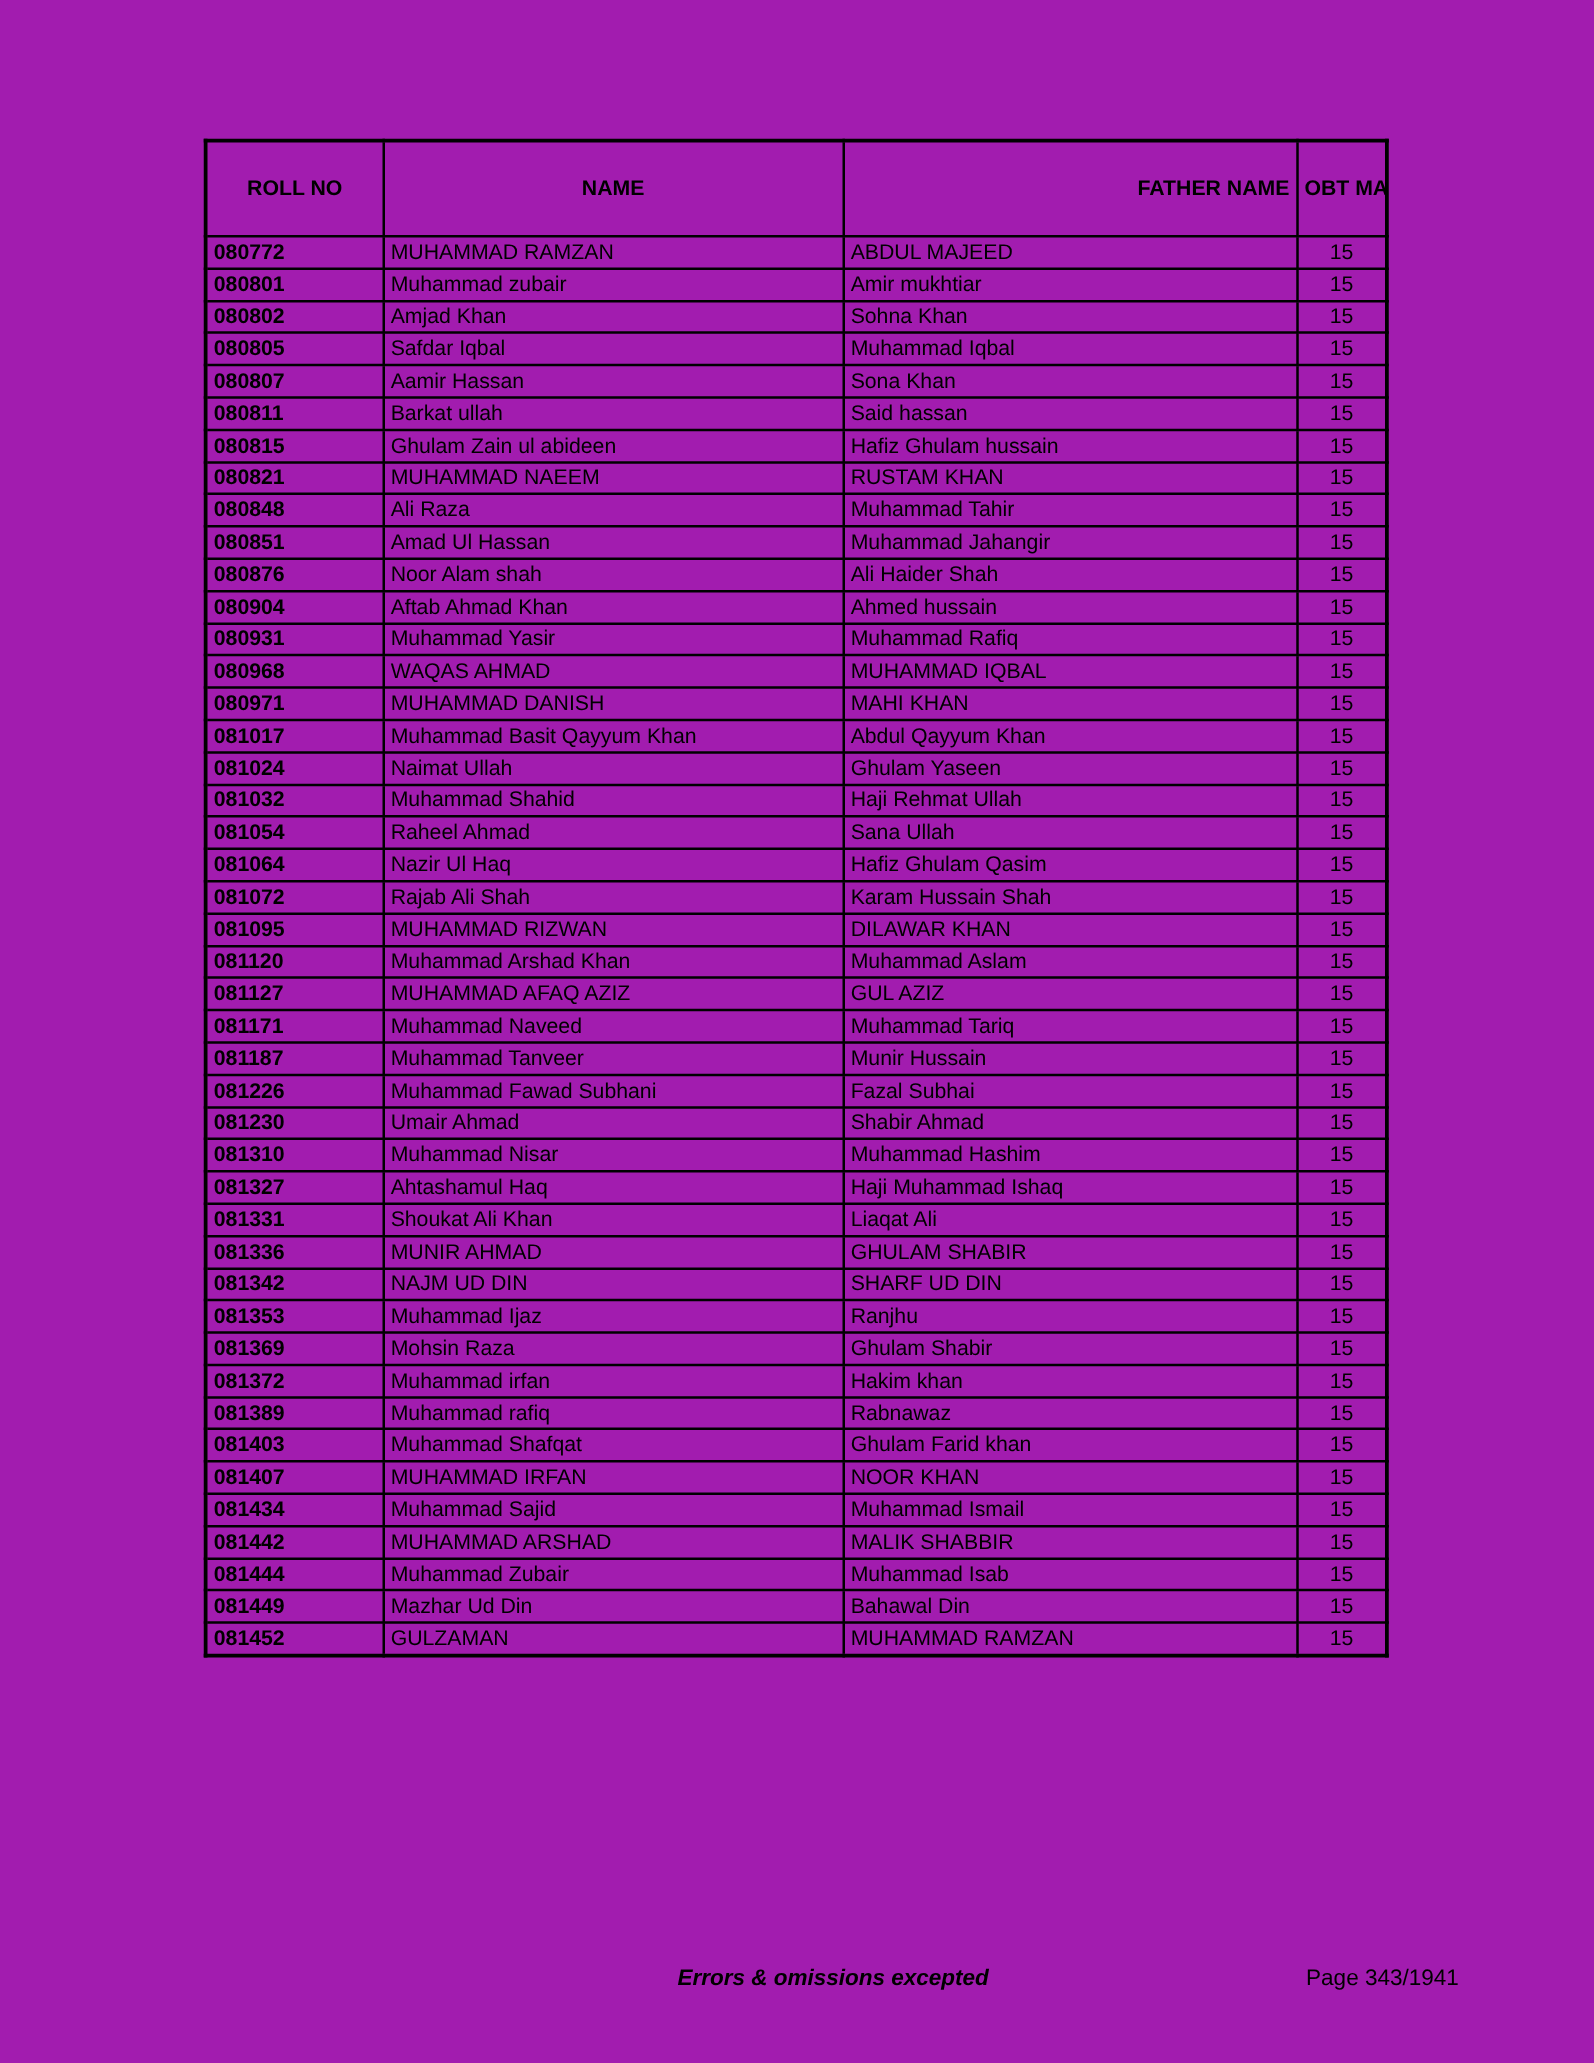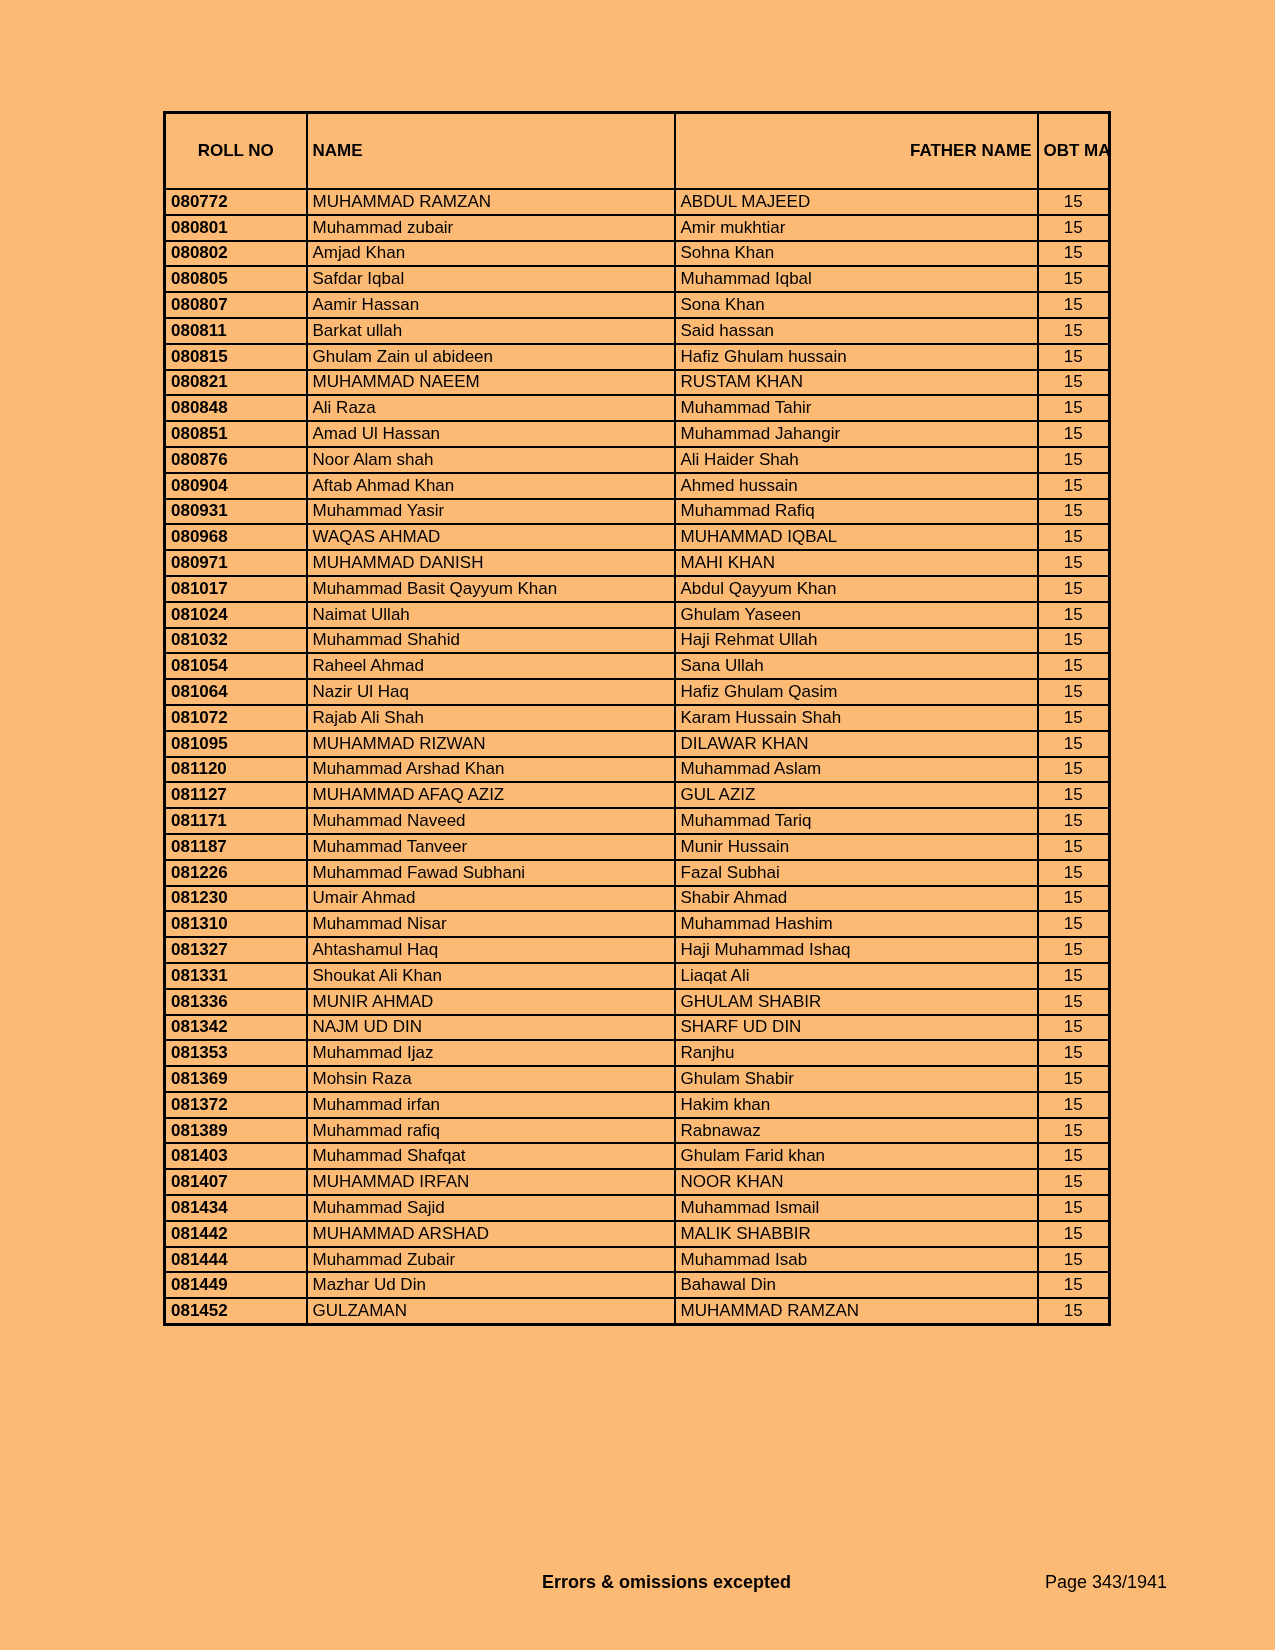--- a/index.html
+++ b/index.html
@@ -6,21 +6,21 @@
     margin: 0;
     padding: 0;
     background: #ffffff;
     font-family: "Liberation Sans", sans-serif;
     color: #000000;
   }
   .page {
     position: relative;
     width: 1275px;
     height: 1650px;
-    background: #fdba74;
+    background: #a21caf;
     overflow: hidden;
   }
   table.results {
     position: absolute;
     left: 163px;
     top: 111px;
     width: 945px;
     border-collapse: collapse;
     table-layout: fixed;
     border: 3px solid #000;
@@ -39,21 +39,21 @@
   col.c-father { width: 363px; }
   col.c-marks  { width: 72px; }
 
   thead th {
     height: 74px;
     font-weight: bold;
     font-size: 17px;
     border-bottom: 3px solid #000;
   }
   th.h-roll   { text-align: center; }
-  th.h-name   { text-align: left; }
+  th.h-name   { text-align: center; }
   th.h-father { text-align: right; }
   th.h-marks  {
     text-align: center;
     white-space: normal;
     line-height: 1.35;
     padding: 0 2px;
   }
 
   tbody tr { height: 25.8px; }
   td.b-roll {
@@ -68,20 +68,21 @@
     left: 0;
     width: 1275px;
     height: 26px;
     font-size: 18px;
   }
   .footer-note {
     position: absolute;
     left: 542px;
     top: 0;
     font-weight: bold;
+    font-style: italic;
   }
   .footer-page {
     position: absolute;
     right: 108px;
     top: 0;
     font-weight: normal;
   }
 </style>
 </head>
 <body>

